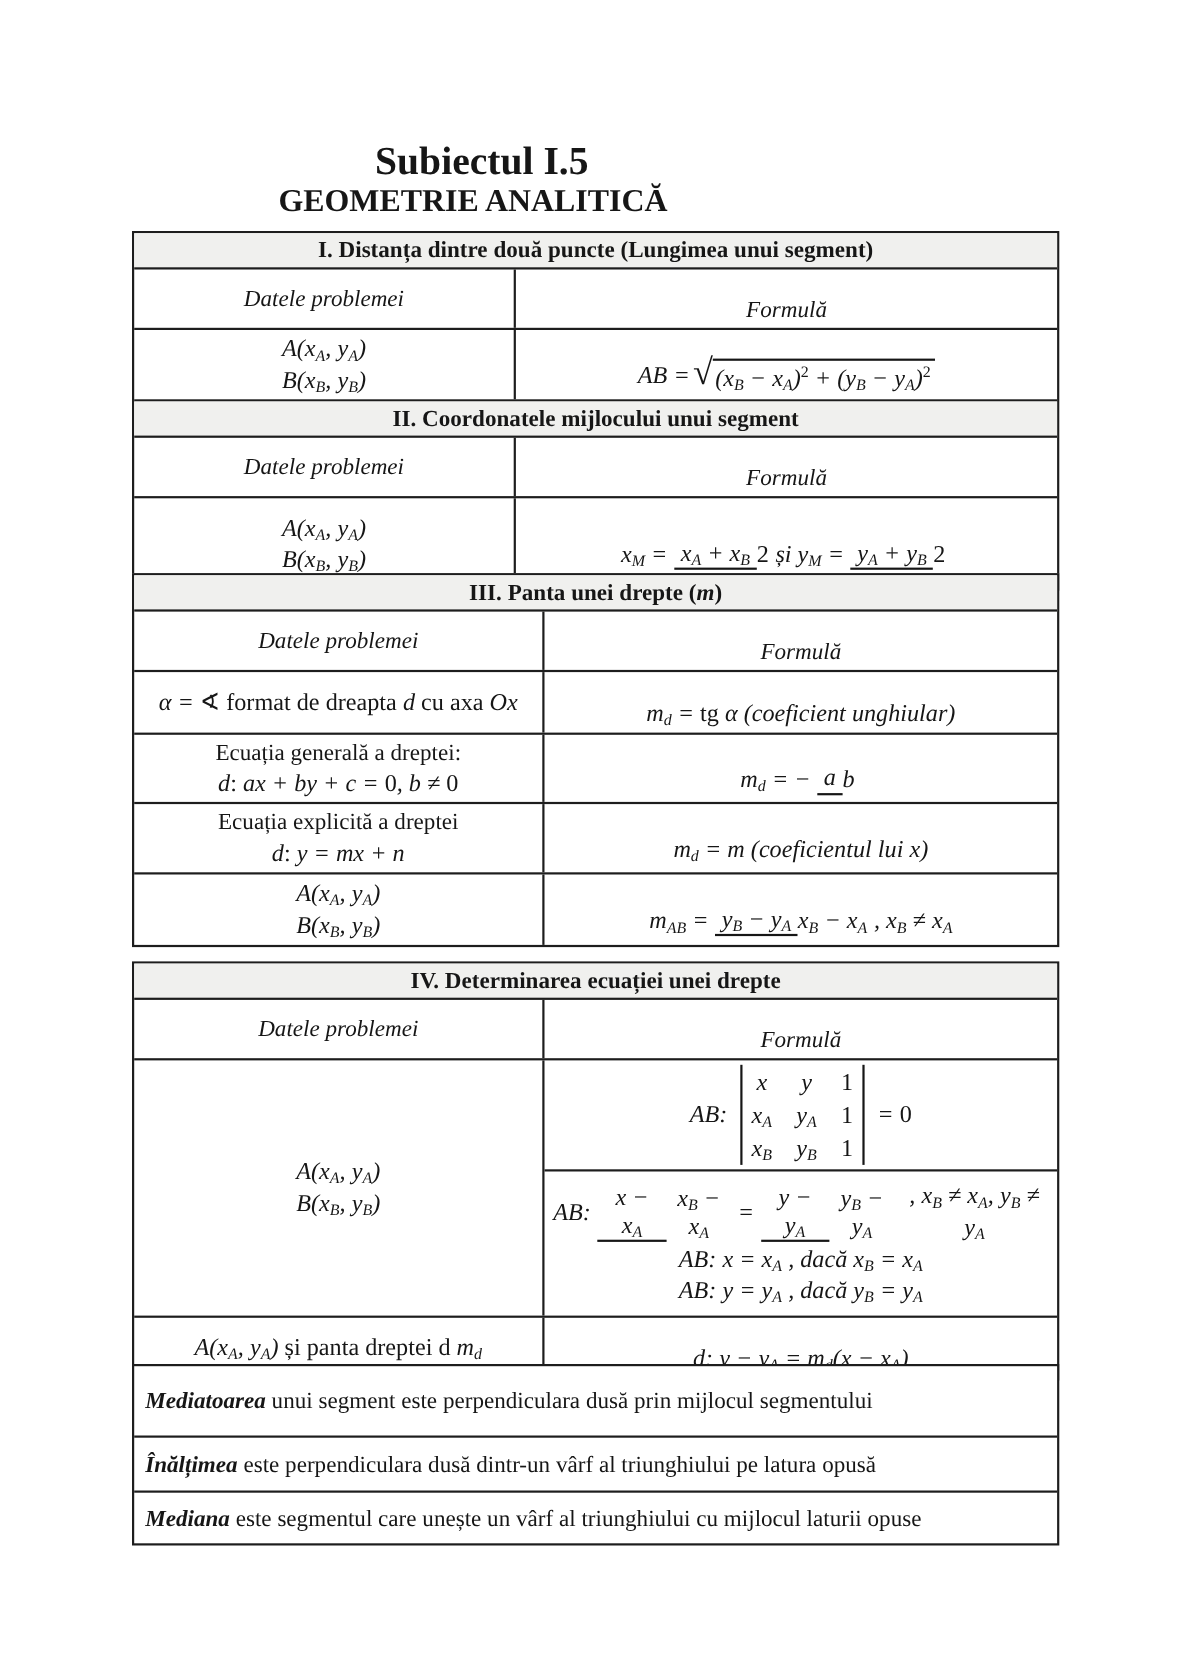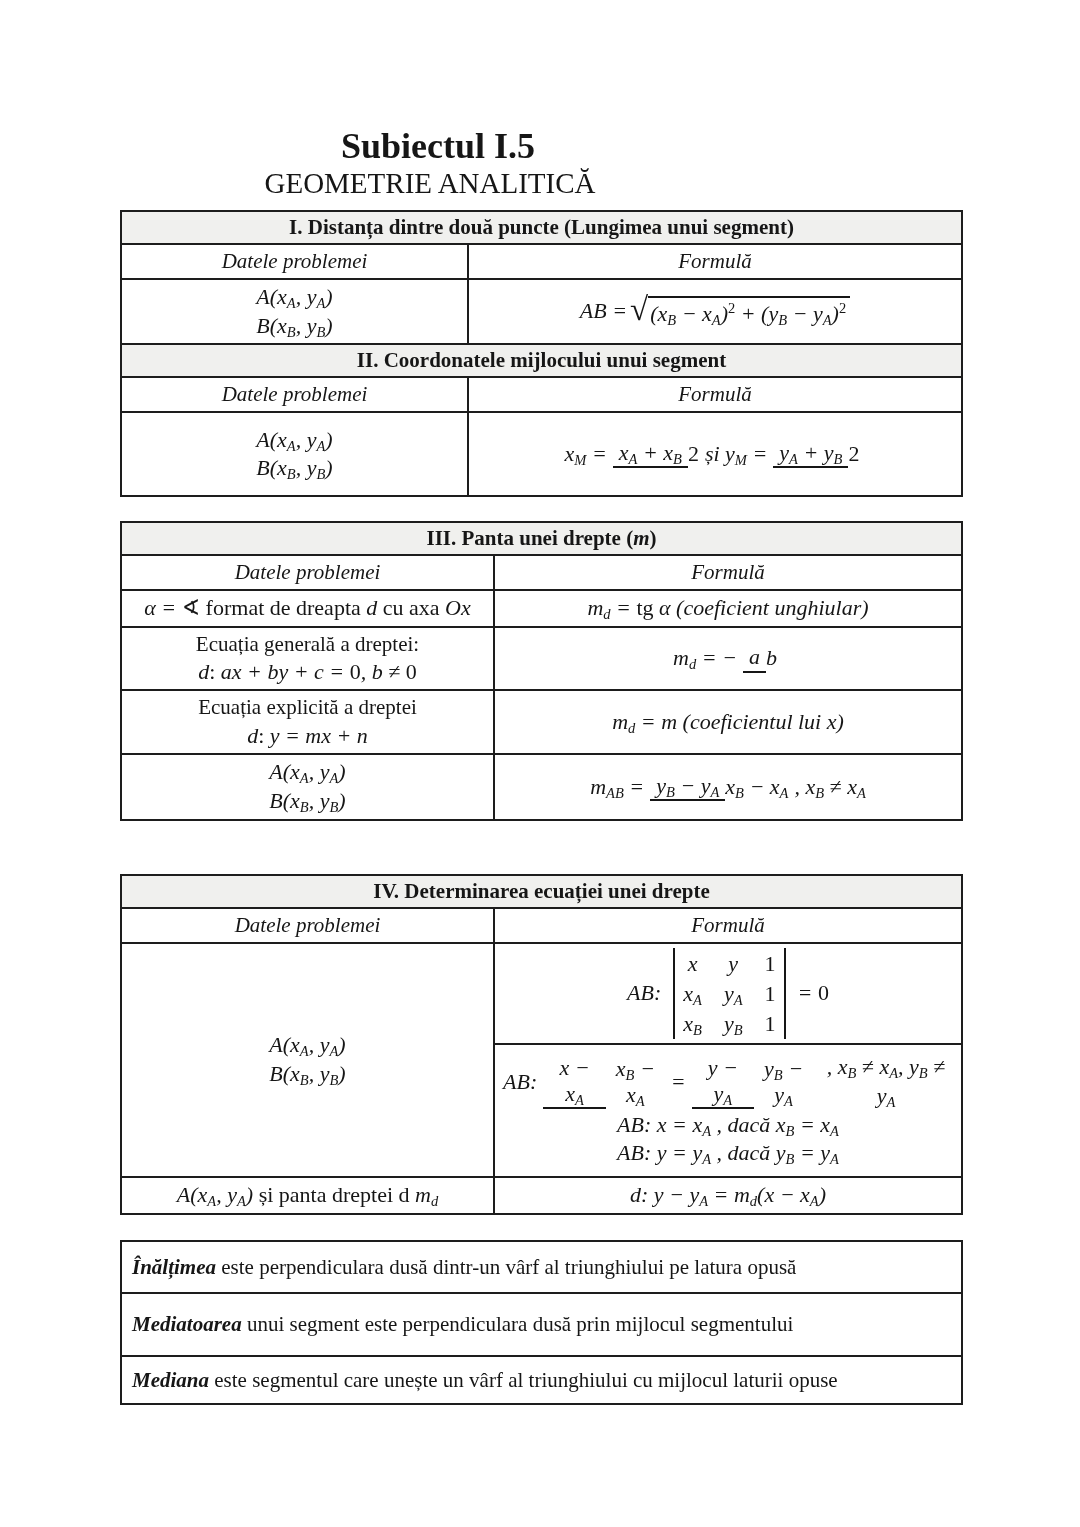--- a/index.html
+++ b/index.html
@@ -14,21 +14,21 @@
     width:1080px;height:1527px;position:relative;overflow:hidden;
     font-family:"Liberation Serif","DejaVu Serif",serif;color:var(--ink);
   }
   
   .title{
     position:absolute;left:0;top:128px;width:876px;text-align:center;
     font-size:36px;font-weight:bold;line-height:1.05;
   }
   .subtitle{
     position:absolute;left:0;top:168px;width:860px;text-align:center;
-    font-size:29px;font-weight:normal;line-height:1.1;
+    font-size:29px;font-weight:bold;line-height:1.1;
   }
   
   .tbl{
     position:absolute;left:120px;width:843px;
     border:2px solid var(--bc);background:#fff;
   }
   #t1{top:210px}
   #t3{top:521px}
   #t4{top:874px}
   #t5{top:1240px}
@@ -40,21 +40,21 @@
   }
   .row{display:flex;border-bottom:2px solid var(--bc)}
   .row:last-child{border-bottom:none}
   .lcell{
     border-right:2px solid var(--bc);
     display:flex;flex-direction:column;justify-content:center;align-items:center;
     text-align:center;padding:3px 6px;
   }
   .rcell{
     flex:1;display:flex;flex-direction:column;justify-content:center;align-items:center;
-    text-align:center;padding:3px 8px;
+    text-align:center;padding:3px 8px;margin-top:20px;
   }
   .w1 .lcell{width:347px}     
   .w2 .lcell{width:373px}     
   .colhead{font-style:italic;font-size:21px;min-height:33px}
   .rowh33{min-height:31px}
   .rowh36{min-height:34px}
   .rowh58{min-height:56px}
   .rowh60{min-height:58px}
   .rowh63{min-height:63px}
   .rowh82{min-height:82px}
@@ -286,24 +286,24 @@
     </div>
     <div class="rcell math">
       <div><span>d: y − y</span><sub class="ms">A</sub><span> = m</span><sub class="ms">d</sub><span>(x − x</span><sub class="ms">A</sub><span>)</span></div>
     </div>
   </div>
 </div>
 
 <div class="tbl w2" id="t5">
   <div class="row">
     <div class="rstack">
+      <div class="sub h65">
+        <div><span class="it bd">Mediatoarea</span><span> unui segment este perpendiculara dusă prin mijlocul segmentului</span></div>
+      </div>
       <div class="sub h52">
         <div><span class="it bd">Înălțimea</span><span> este perpendiculara dusă dintr-un vârf al triunghiului pe latura opusă</span></div>
       </div>
-      <div class="sub h65">
-        <div><span class="it bd">Mediatoarea</span><span> unui segment este perpendiculara dusă prin mijlocul segmentului</span></div>
-      </div>
       <div class="sub h50">
         <div><span class="it bd">Mediana</span><span> este segmentul care unește un vârf al triunghiului cu mijlocul laturii opuse</span></div>
       </div>
     </div>
   </div>
 </div>
 
 </body></html>

